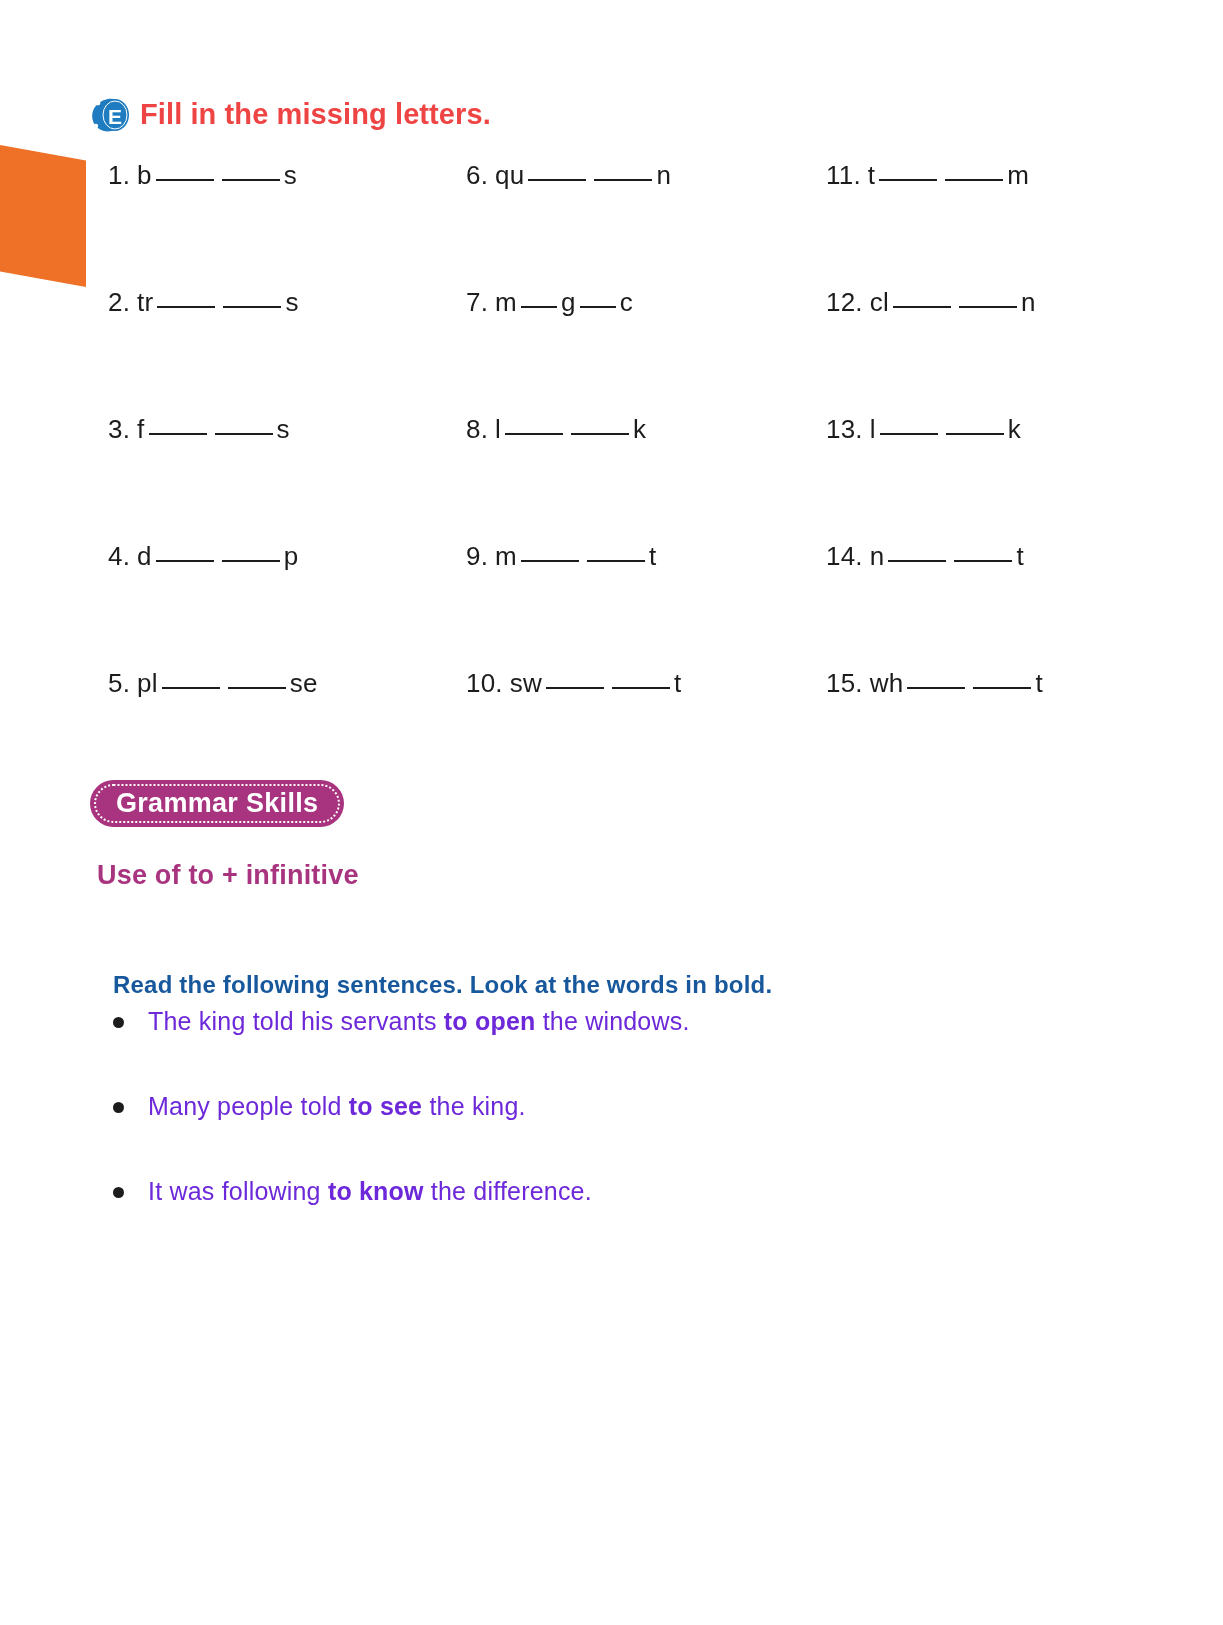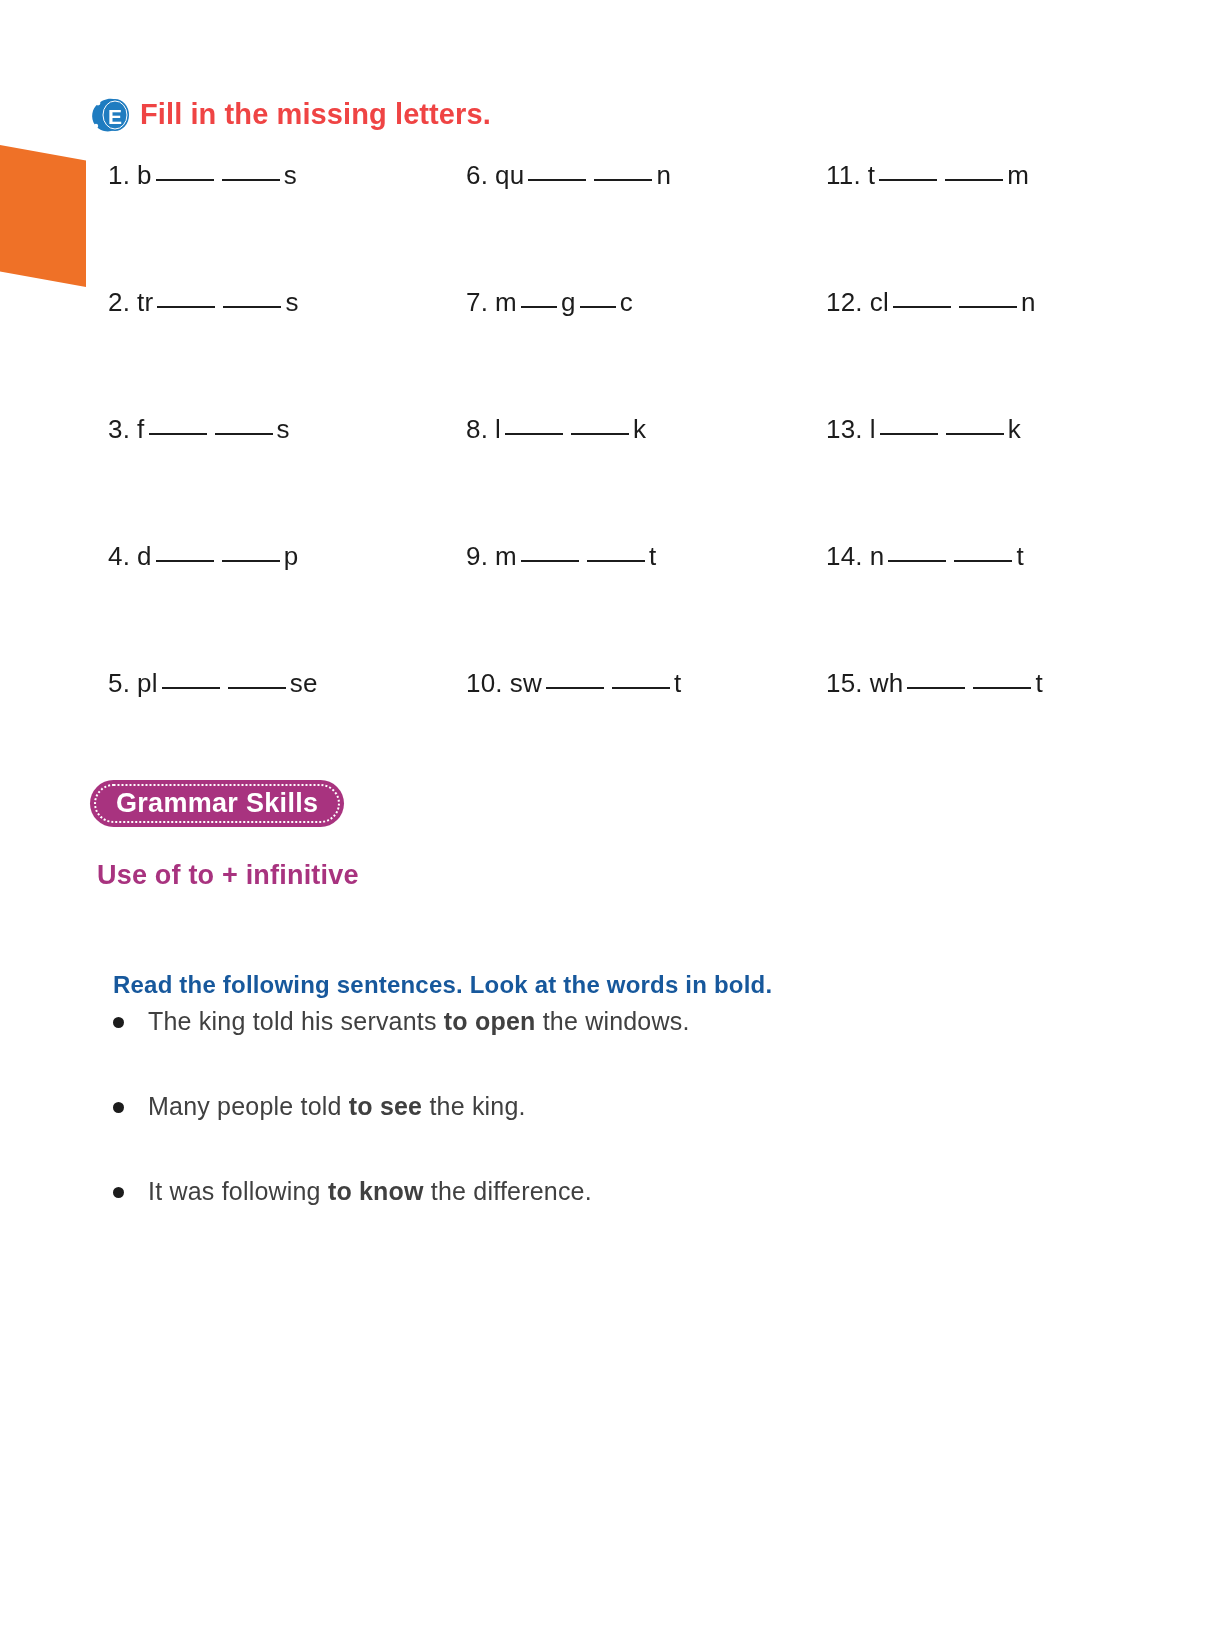--- a/index.html
+++ b/index.html
@@ -161,21 +161,21 @@
     width: 11px;
     height: 11px;
     border-radius: 50%;
     background: #1c1c1c;
     flex: none;
     margin-top: 11px;
     margin-right: 24px;
   }
   .bullet-text {
     font-size: 25px;
-    color: #404040;
+    color: #6d28d9;
     letter-spacing: 0.2px;
     white-space: nowrap;
     line-height: 1.2;
   }
   .bullet-text b { font-weight: bold; }
 
   
   .footer {
     position: absolute;
     left: 0;

